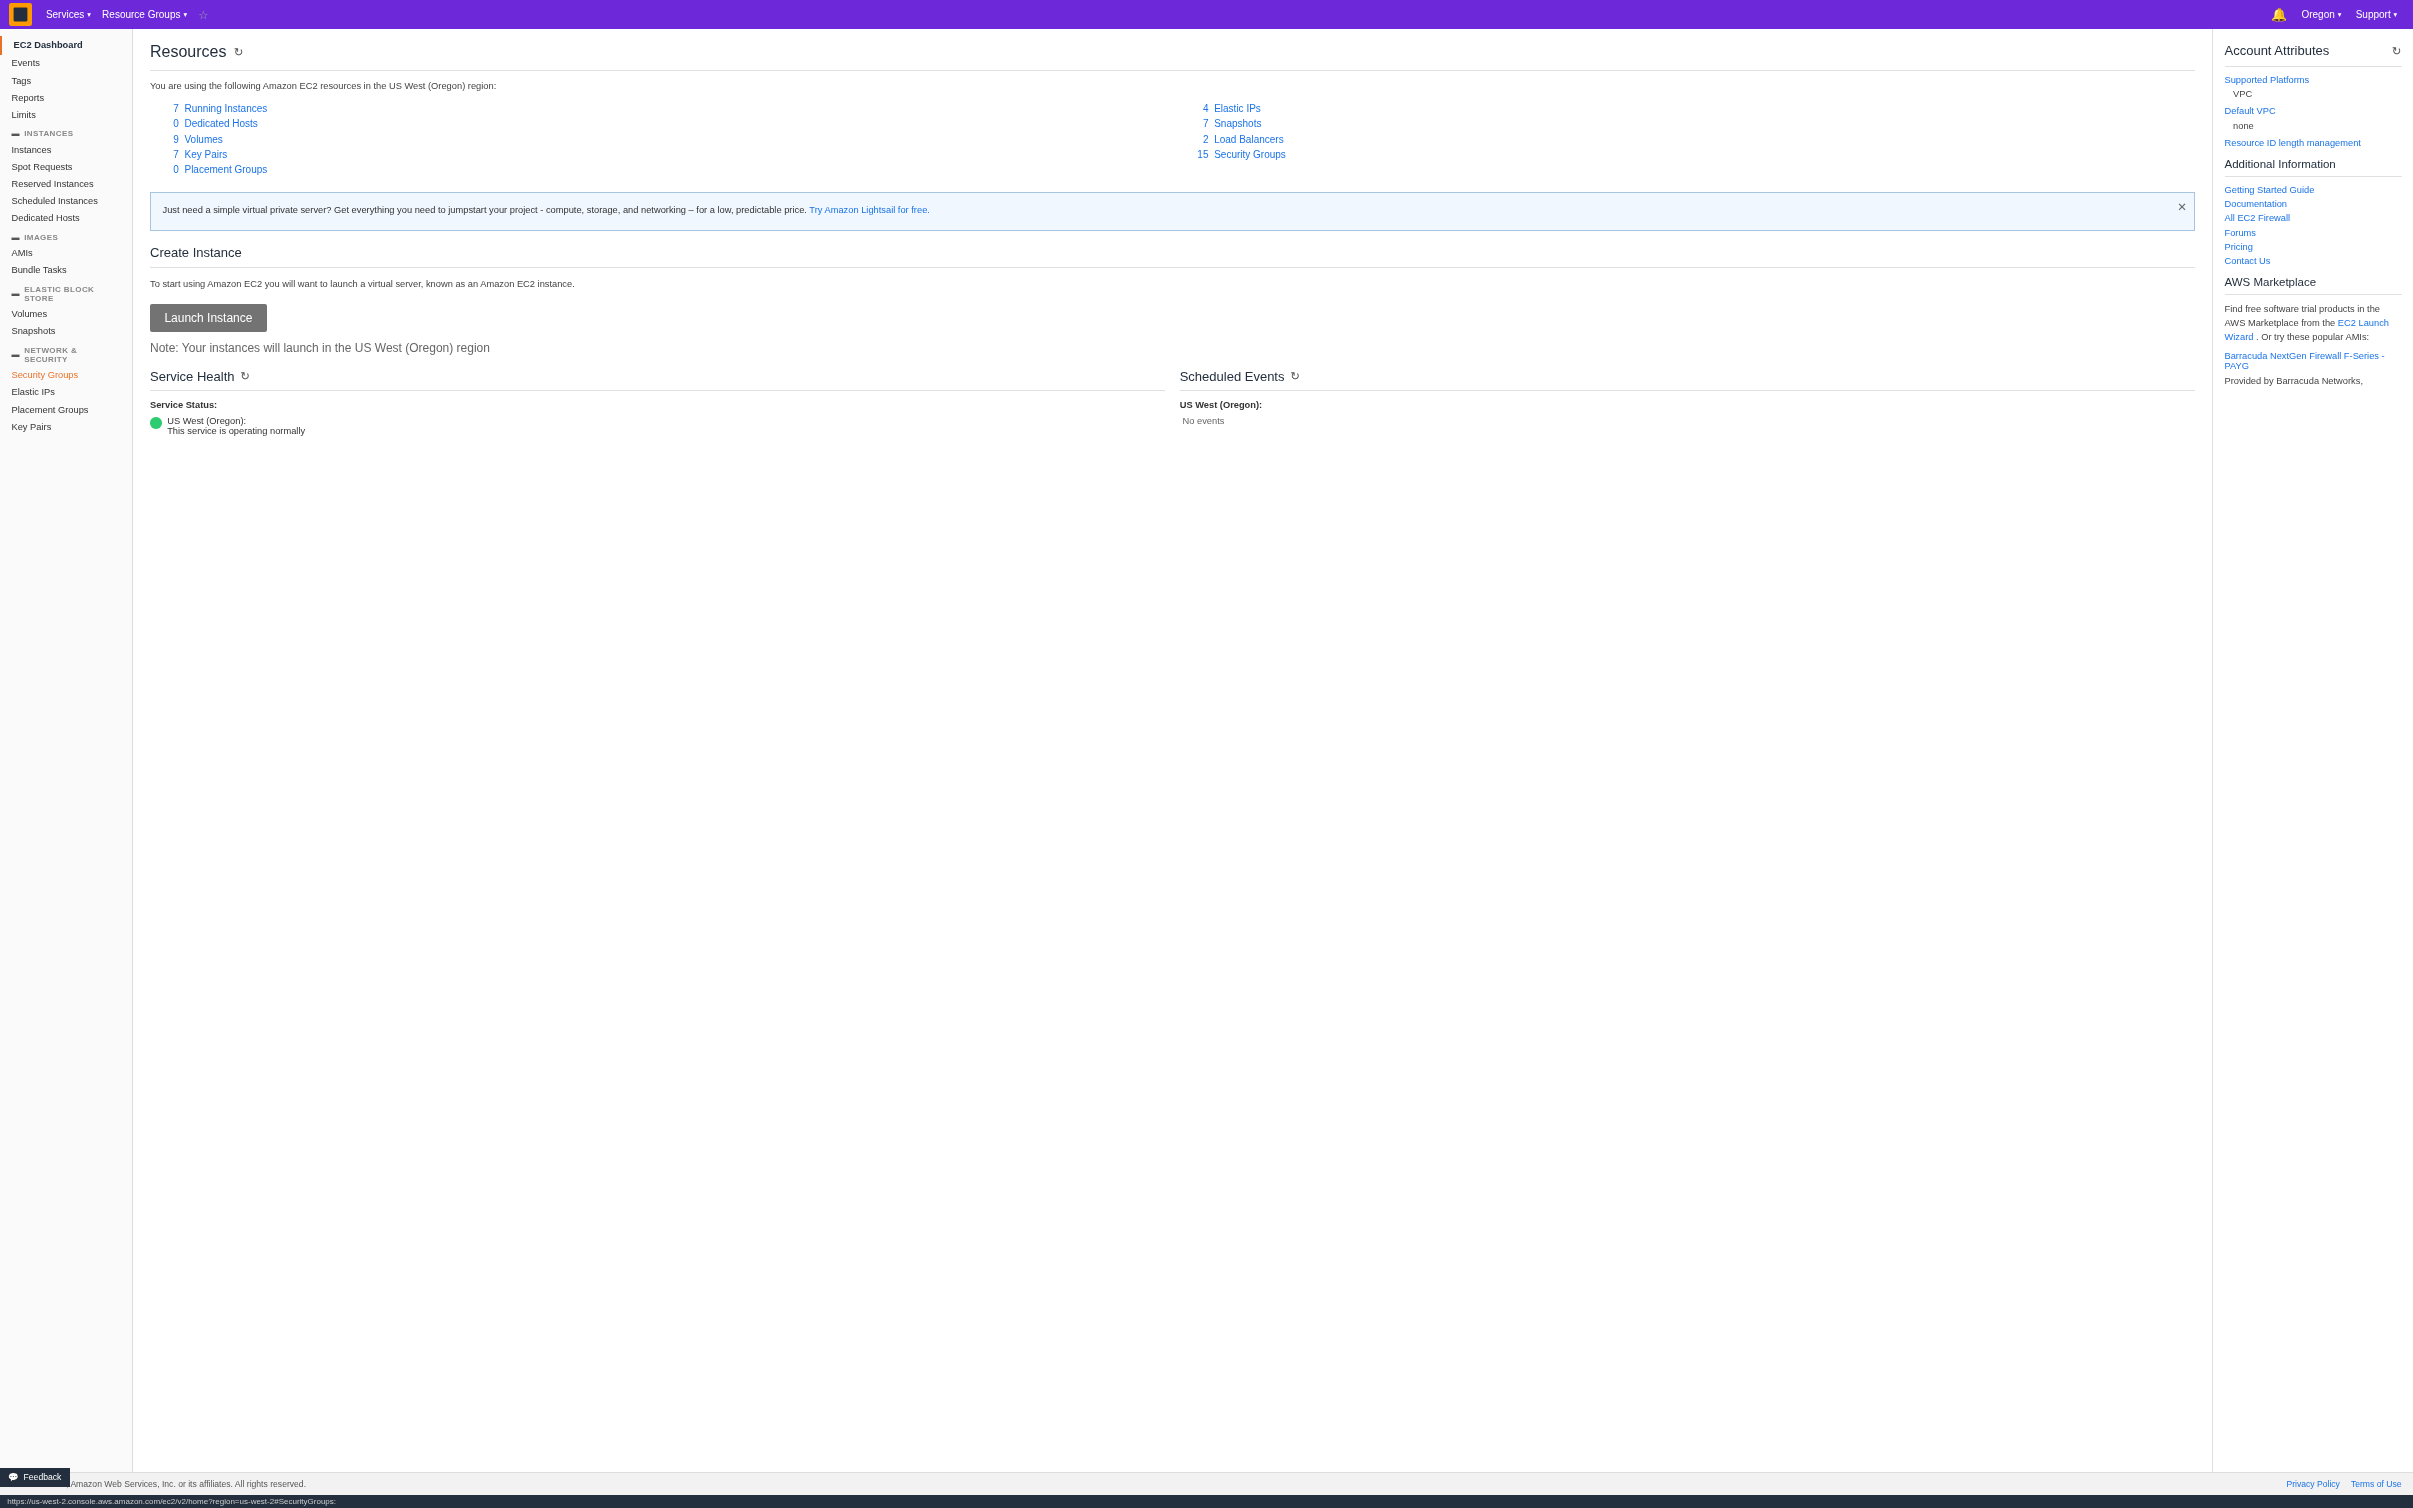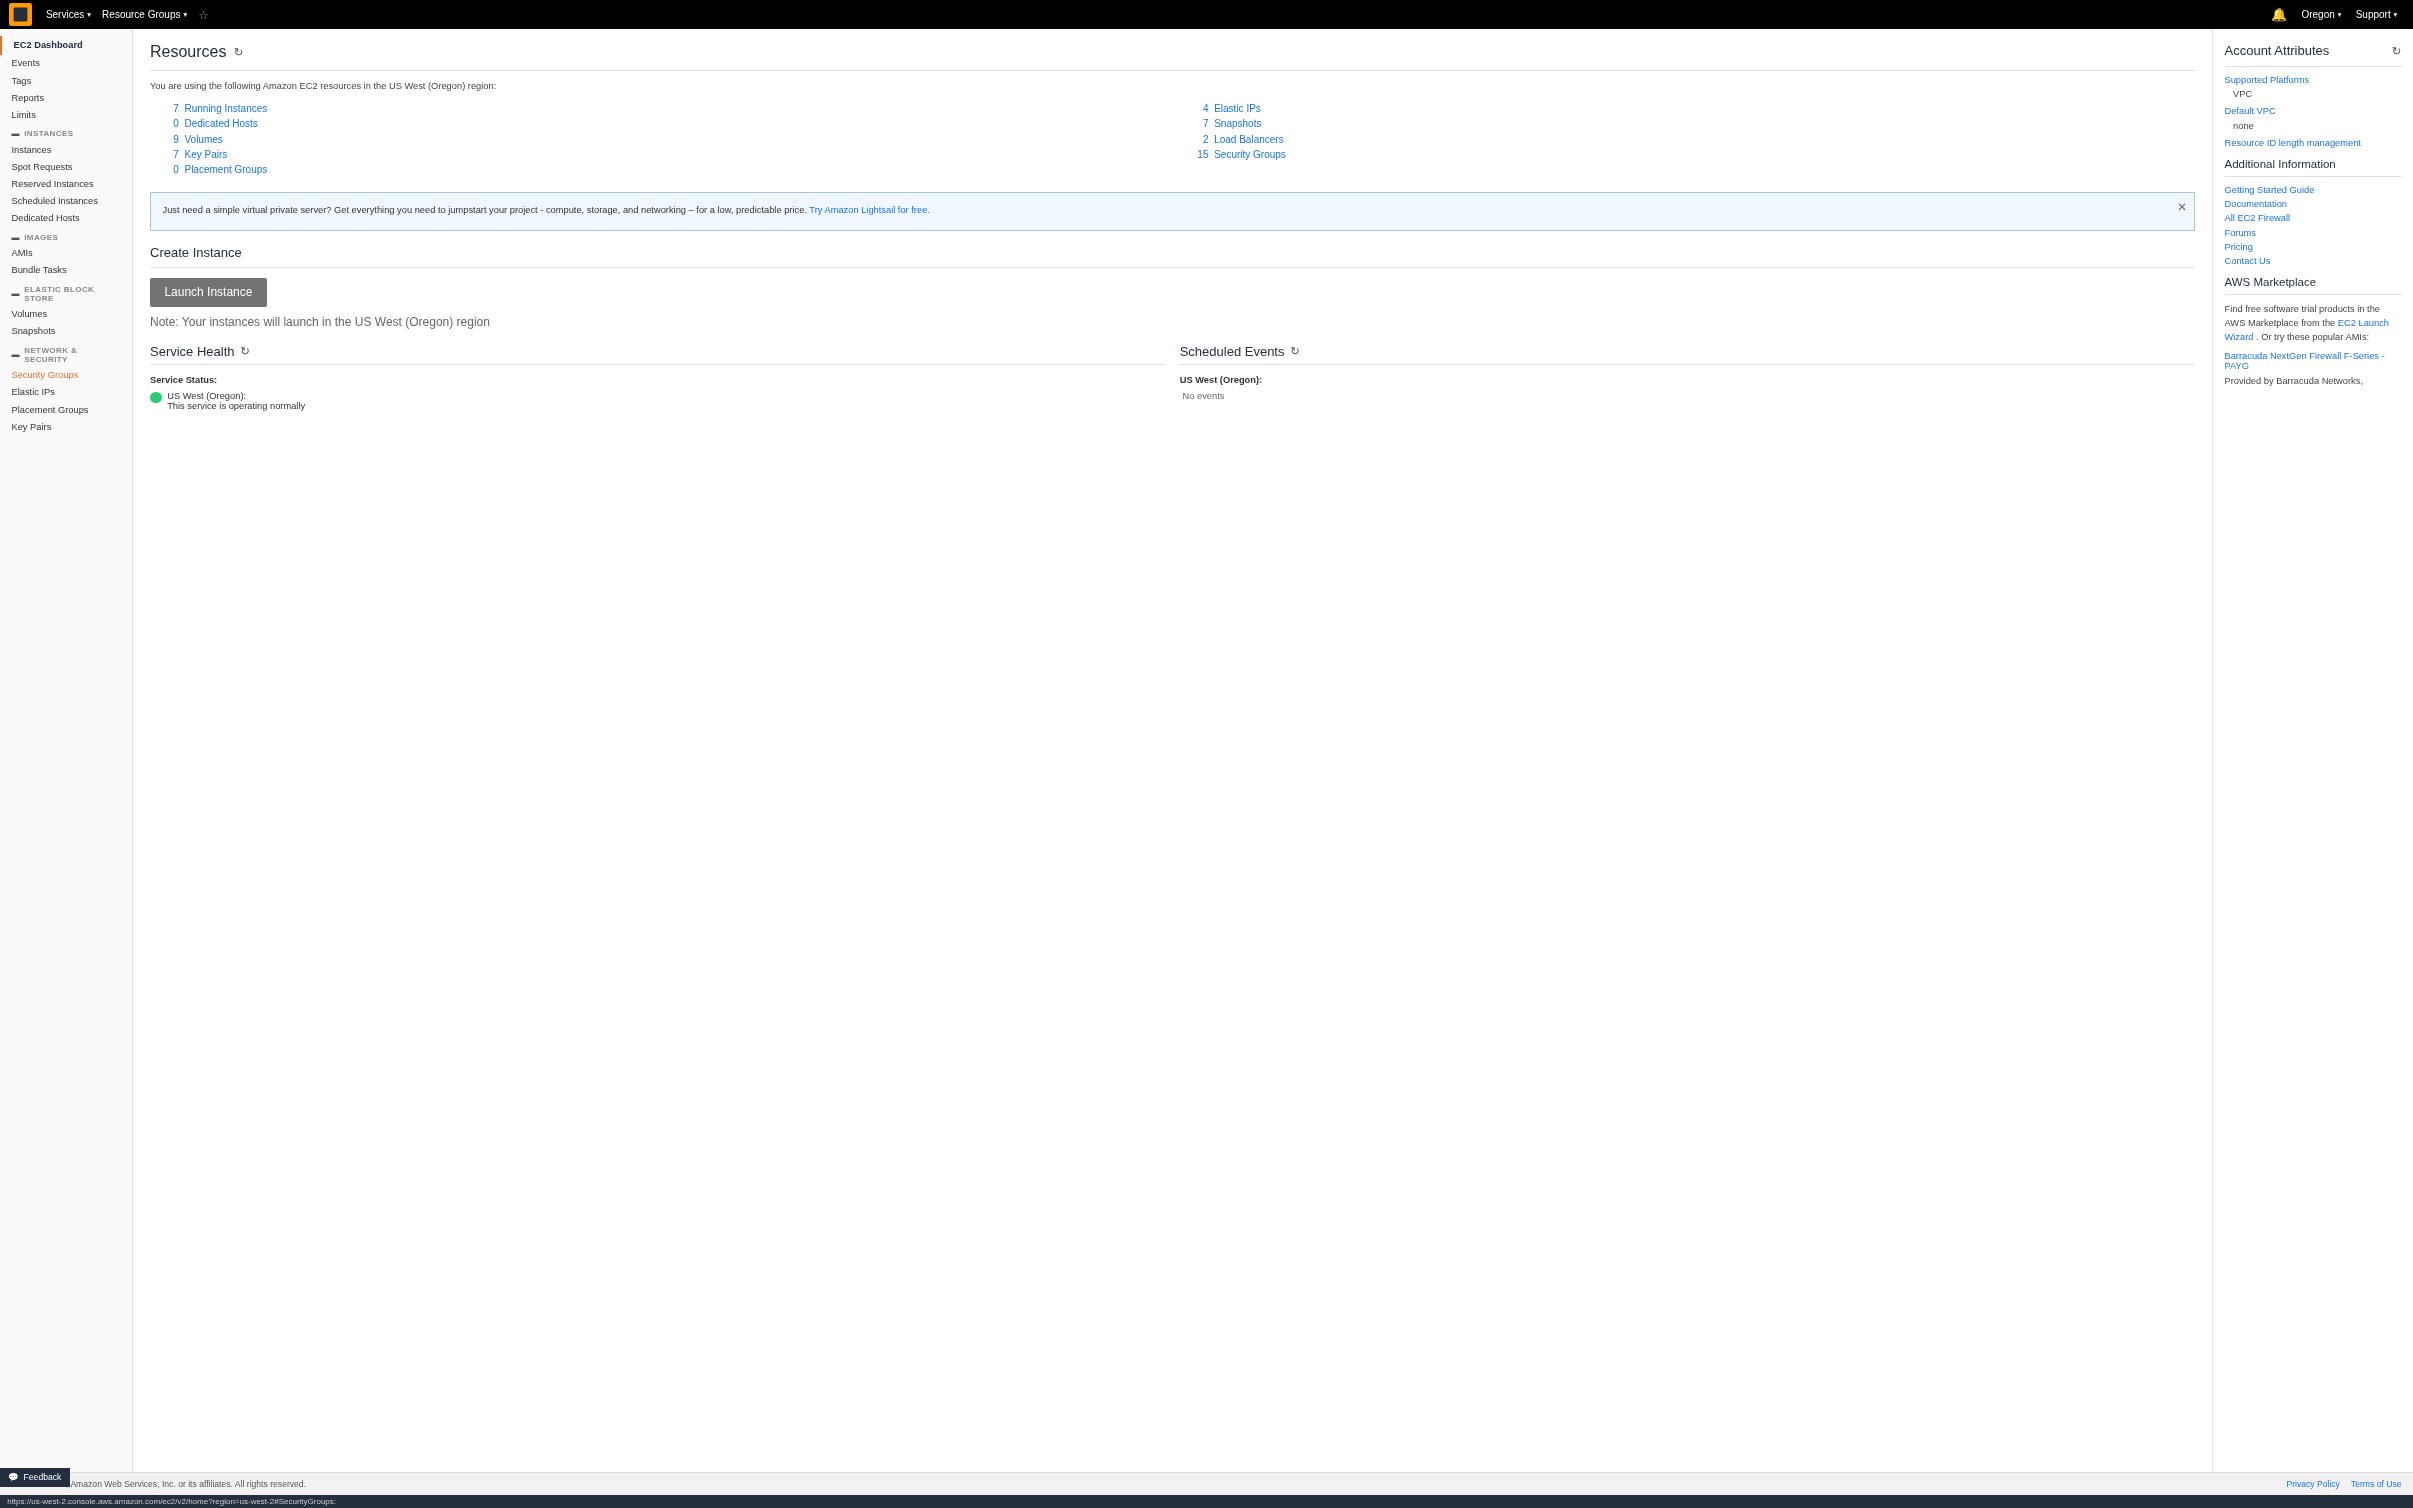--- a/index.html
+++ b/index.html
@@ -1,20 +1,20 @@
 <!DOCTYPE html>
 <html style="font-size:11.5px"><head>
   <meta charset="utf-8">
   <style>
     * { box-sizing: border-box; margin: 0; padding: 0; }
     body { font-family: 'Helvetica Neue', Arial, sans-serif; font-size: 10px; color: #333; background: #fff; display: flex; flex-direction: column; height: 100vh; }
 
     
     .top-nav {
-      background: #000000;
+      background: #6d28d9;
       color: #fff;
       display: flex;
       align-items: center;
       padding: 0 8.6px;
       height: 29px;
       flex-shrink: 0;
     }
     .top-nav .logo {
       width: 23px;
       height: 23px;
@@ -496,20 +496,21 @@
       
       <div class="notification-box">
         <button class="close-btn">✕</button>
         <span>Just need a simple virtual private server? Get everything you need to jumpstart your project - compute, storage, and networking – for a low, predictable price.</span>
         <a style="color:#1a73e8;cursor:pointer;">Try Amazon Lightsail for free.</a>
       </div>
 
       
       <div class="create-instance-title">Create Instance</div>
       <div class="section-divider"></div>
+      <div class="create-instance-desc">To start using Amazon EC2 you will want to launch a virtual server, known as an Amazon EC2 instance.</div>
       <button class="launch-btn">Launch Instance</button>
       <div class="launch-note">Note: Your instances will launch in the US West (Oregon) region</div>
 
       
       <div class="two-col-section">
         <div>
           <div class="sub-section-title">
             <span>Service Health</span>
             <span class="refresh-icon">↻</span>
           </div>

